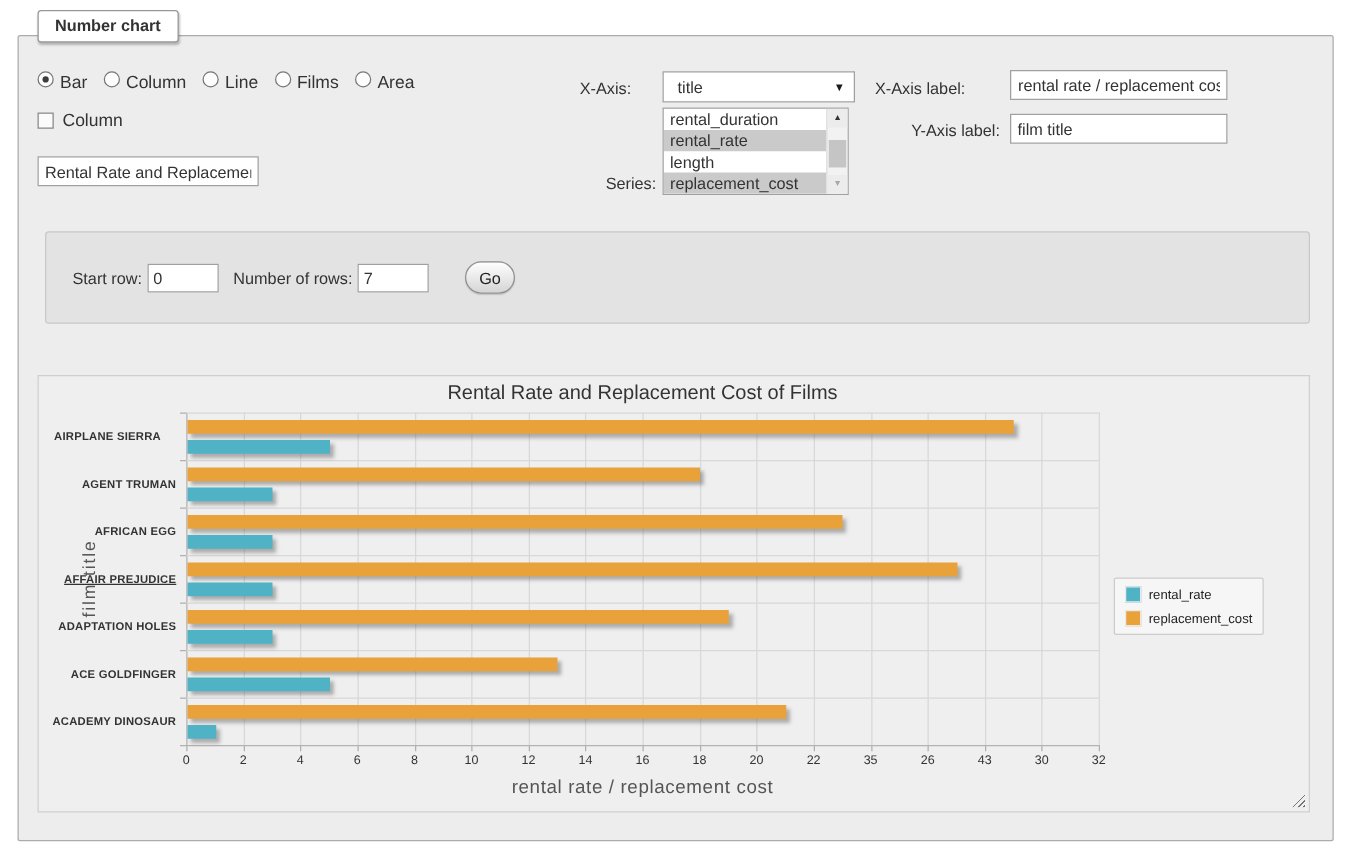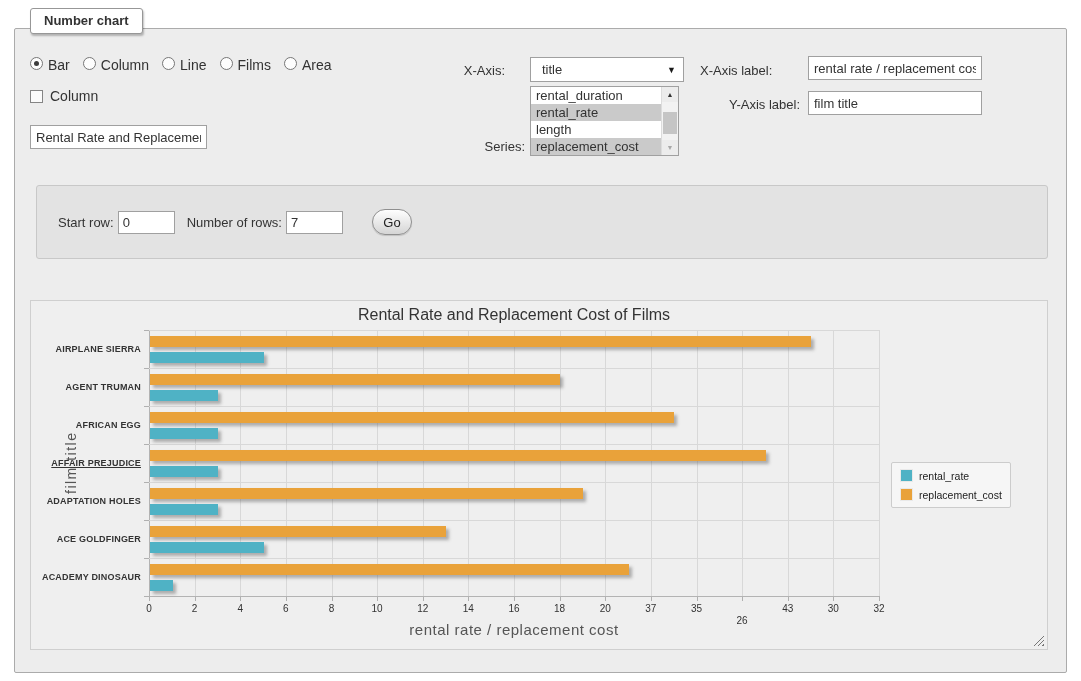--- a/index.html
+++ b/index.html
@@ -204,27 +204,27 @@
       <div class="tickb" style="left: 483px;"></div>
       <div class="ticklabel" style="left: 468px;">16</div>
       <div class="vgrid" style="left: 528.625px;"></div>
       <div class="tickb" style="left: 528.625px;"></div>
       <div class="ticklabel" style="left: 513.625px;">18</div>
       <div class="vgrid" style="left: 574.25px;"></div>
       <div class="tickb" style="left: 574.25px;"></div>
       <div class="ticklabel" style="left: 559.25px;">20</div>
       <div class="vgrid" style="left: 619.875px;"></div>
       <div class="tickb" style="left: 619.875px;"></div>
-      <div class="ticklabel" style="left: 604.875px;">37</div>
+      <div class="ticklabel" style="left: 604.875px;">22</div>
       <div class="vgrid" style="left: 665.5px;"></div>
       <div class="tickb" style="left: 665.5px;"></div>
       <div class="ticklabel" style="left: 650.5px;">35</div>
       <div class="vgrid" style="left: 711.125px;"></div>
       <div class="tickb" style="left: 711.125px;"></div>
-      <div class="ticklabel" style="left: 696.125px; margin-top: 12px;">26</div>
+      <div class="ticklabel" style="left: 696.125px;">26</div>
       <div class="vgrid" style="left: 756.75px;"></div>
       <div class="tickb" style="left: 756.75px;"></div>
       <div class="ticklabel" style="left: 741.75px;">43</div>
       <div class="vgrid" style="left: 802.375px;"></div>
       <div class="tickb" style="left: 802.375px;"></div>
       <div class="ticklabel" style="left: 787.375px;">30</div>
       <div class="vgrid" style="left: 848px;"></div>
       <div class="tickb" style="left: 848px;"></div>
       <div class="ticklabel" style="left: 833px;">32</div>
       <div class="hgrid" style="top: 29px;"></div>
@@ -236,21 +236,21 @@
       <div class="hgrid" style="top: 143px;"></div>
       <div class="tickl" style="top: 143px;"></div>
       <div class="hgrid" style="top: 181px;"></div>
       <div class="tickl" style="top: 181px;"></div>
       <div class="hgrid" style="top: 219px;"></div>
       <div class="tickl" style="top: 219px;"></div>
       <div class="hgrid" style="top: 257px;"></div>
       <div class="tickl" style="top: 257px;"></div>
       <div class="hgrid axis" style="top: 295px;"></div>
       <div class="tickl" style="top: 295px;"></div>
-      <div class="cat-label" style="top: 43px;">AIRPLANE SIERRA</div>
+      <div class="cat-label" style="top: 43px; text-align: center;">AIRPLANE SIERRA</div>
       <div class="bar" style="left: 119px; top: 34.5px; width: 661.334px; background: rgb(233, 162, 58);"></div>
       <div class="bar" style="left: 119px; top: 50.5px; width: 113.834px; background: rgb(79, 178, 197);"></div>
       <div class="cat-label" style="top: 81px;">AGENT TRUMAN</div>
       <div class="bar" style="left: 119px; top: 72.5px; width: 410.397px; background: rgb(233, 162, 58);"></div>
       <div class="bar" style="left: 119px; top: 88.5px; width: 68.2094px; background: rgb(79, 178, 197);"></div>
       <div class="cat-label" style="top: 119px;">AFRICAN EGG</div>
       <div class="bar" style="left: 119px; top: 110.5px; width: 524.459px; background: rgb(233, 162, 58);"></div>
       <div class="bar" style="left: 119px; top: 126.5px; width: 68.2094px; background: rgb(79, 178, 197);"></div>
       <div class="cat-label" style="top: 157px; text-decoration: underline;">AFFAIR PREJUDICE</div>
       <div class="bar" style="left: 119px; top: 148.5px; width: 615.709px; background: rgb(233, 162, 58);"></div>

